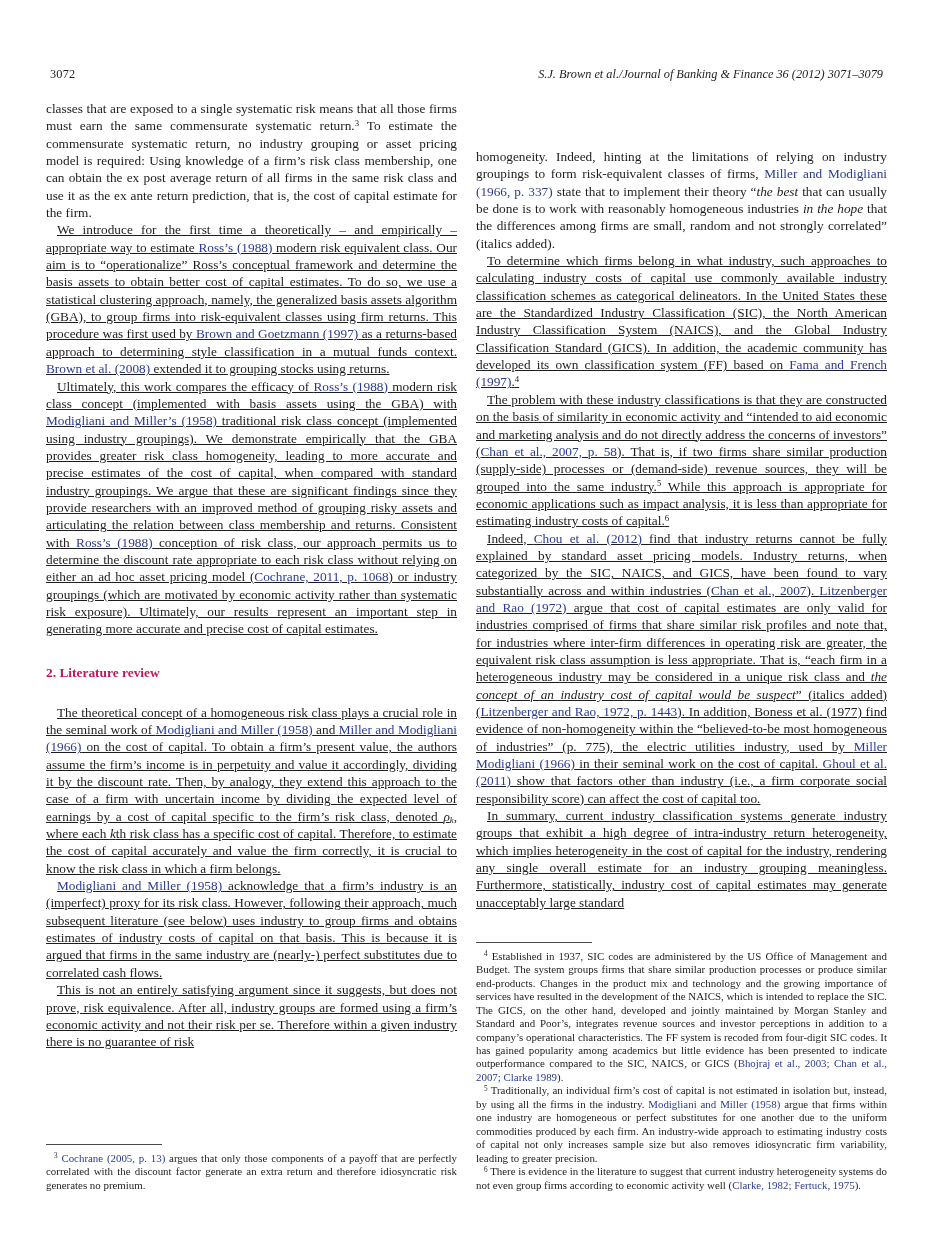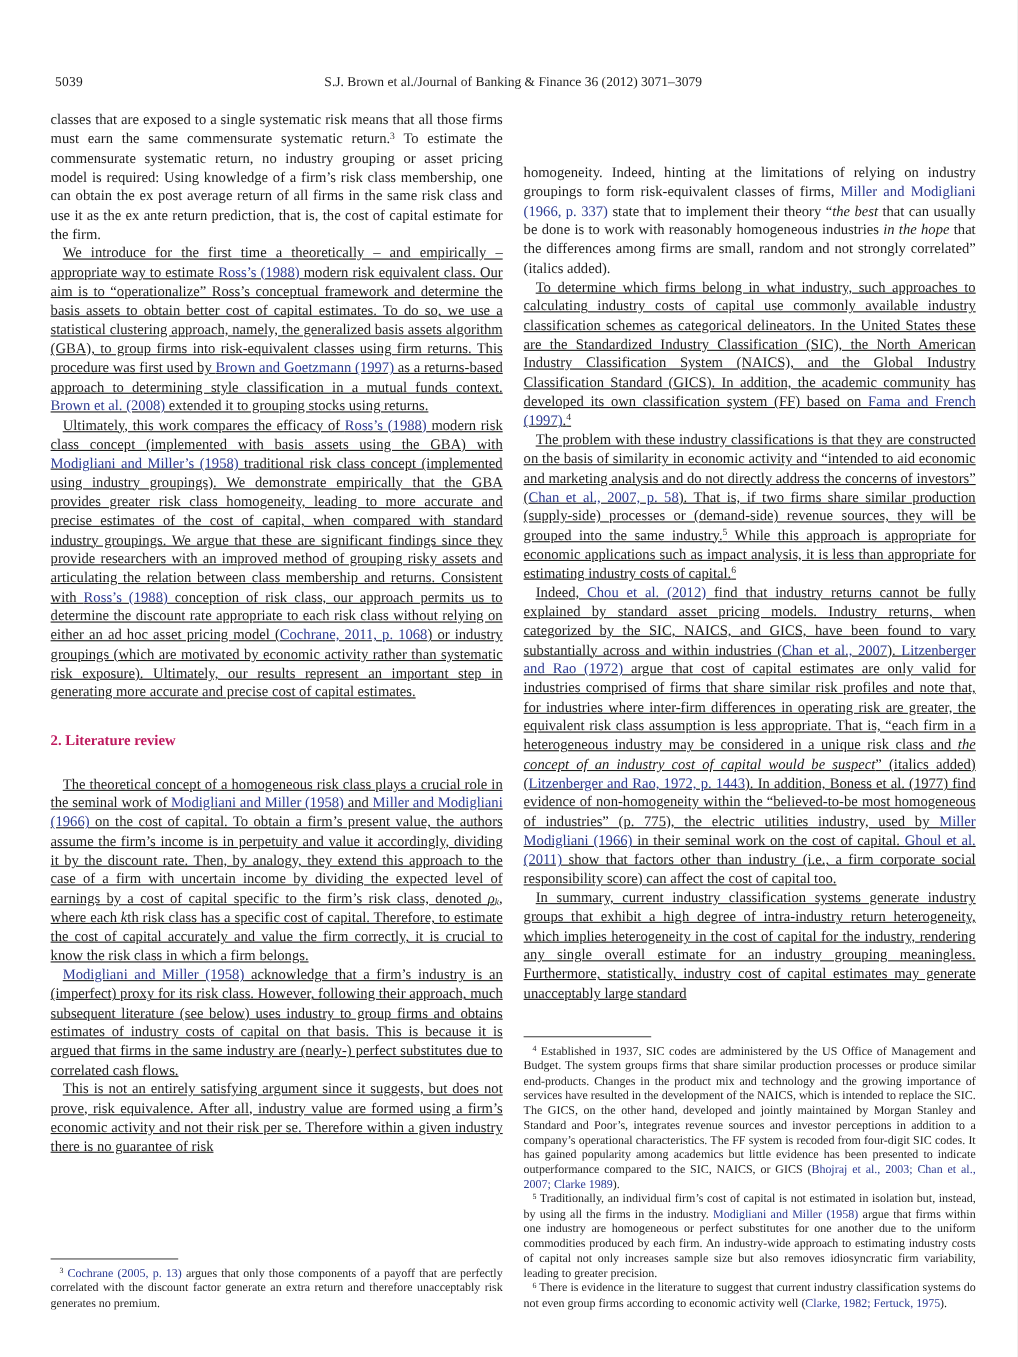--- a/index.html
+++ b/index.html
@@ -12,21 +12,21 @@
     -webkit-font-smoothing: antialiased;
   }
   .page {
     position: absolute; inset: 0;
     background: #ffffff;
     overflow: hidden;
   }
   
   .running-head { position: absolute; top: 67px; left: 50px; right: 42px; height: 16px; font-size: 12.3px; }
   .pageno { position: absolute; left: 0; top: 0; font-style: normal; letter-spacing: 0.2px; }
-  .headtext { display: block; text-align: center; }
+  .headtext { display: block; text-align: right; font-style: italic; }
   
   .col { position: absolute; top: 100px; bottom: 42px; width: 411px; }
   .col-left  { left: 46px; }
   .col-right { left: 476px; margin-top: 48px; }
   .body-text p {
     font-size: 13.3px; line-height: 17.35px;
     text-align: justify;
     hyphens: auto; -webkit-hyphens: auto;
   }
   .body-text p.indent { text-indent: 11px; text-decoration: underline; }
@@ -48,53 +48,53 @@
   sup { font-size: 66%; line-height: 0; vertical-align: baseline; position: relative; top: -0.48em; }
   sub { font-size: 66%; line-height: 0; vertical-align: baseline; position: relative; top: 0.25em; }
   i { font-style: italic; }
 </style>
 </head>
 <body style="color: rgb(29, 29, 29);">
 
 <div class="page" style="background: rgb(255, 255, 255);">
 
   <header class="running-head">
-    <span class="pageno">5039</span>
+    <span class="pageno">3072</span>
     <span class="headtext">S.J. Brown et al./Journal of Banking &amp; Finance 36 (2012) 3071–3079</span>
   </header>
 
   <section class="col col-left">
     <div class="body-text">
         <p class=""><span>classes that are exposed to a single systematic risk means that all those firms must earn the same commensurate systematic return.</span><sup>3</sup><span> To estimate the commensurate systematic return, no industry grouping or asset pricing model is required: Using knowledge of a firm’s risk class membership, one can obtain the ex post average return of all firms in the same risk class and use it as the ex ante return prediction, that is, the cost of capital estimate for the firm.</span></p>
         <p class="indent"><span>We introduce for the first time a theoretically – and empirically – appropriate way to estimate </span><a class="cite-link">Ross’s (1988)</a><span> modern risk equivalent class. Our aim is to “operationalize” Ross’s conceptual framework and determine the basis assets to obtain better cost of capital estimates. To do so, we use a statistical clustering approach, namely, the generalized basis assets algorithm (GBA), to group firms into risk-equivalent classes using firm returns. This procedure was first used by </span><a class="cite-link">Brown and Goetzmann (1997)</a><span> as a returns-based approach to determining style classification in a mutual funds context. </span><a class="cite-link">Brown et al. (2008)</a><span> extended it to grouping stocks using returns.</span></p>
         <p class="indent"><span>Ultimately, this work compares the efficacy of </span><a class="cite-link">Ross’s (1988)</a><span> modern risk class concept (implemented with basis assets using the GBA) with </span><a class="cite-link">Modigliani and Miller’s (1958)</a><span> traditional risk class concept (implemented using industry groupings). We demonstrate empirically that the GBA provides greater risk class homogeneity, leading to more accurate and precise estimates of the cost of capital, when compared with standard industry groupings. We argue that these are significant findings since they provide researchers with an improved method of grouping risky assets and articulating the relation between class membership and returns. Consistent with </span><a class="cite-link">Ross’s (1988)</a><span> conception of risk class, our approach permits us to determine the discount rate appropriate to each risk class without relying on either an ad hoc asset pricing model (</span><a class="cite-link">Cochrane, 2011, p. 1068</a><span>) or industry groupings (which are motivated by economic activity rather than systematic risk exposure). Ultimately, our results represent an important step in generating more accurate and precise cost of capital estimates.</span></p>
         <h2 class="section-heading">2. Literature review</h2>
         <p class="indent"><span>The theoretical concept of a homogeneous risk class plays a crucial role in the seminal work of </span><a class="cite-link">Modigliani and Miller (1958)</a><span> and </span><a class="cite-link">Miller and Modigliani (1966)</a><span> on the cost of capital. To obtain a firm’s present value, the authors assume the firm’s income is in perpetuity and value it accordingly, dividing it by the discount rate. Then, by analogy, they extend this approach to the case of a firm with uncertain income by dividing the expected level of earnings by a cost of capital specific to the firm’s risk class, denoted </span><i>ρ</i><sub style="font-style: italic;">k</sub><span>, where each </span><i>k</i><span>th risk class has a specific cost of capital. Therefore, to estimate the cost of capital accurately and value the firm correctly, it is crucial to know the risk class in which a firm belongs.</span></p>
         <p class="indent"><a class="cite-link">Modigliani and Miller (1958)</a><span> acknowledge that a firm’s industry is an (imperfect) proxy for its risk class. However, following their approach, much subsequent literature (see below) uses industry to group firms and obtains estimates of industry costs of capital on that basis. This is because it is argued that firms in the same industry are (nearly-) perfect substitutes due to correlated cash flows.</span></p>
-        <p class="indent"><span>This is not an entirely satisfying argument since it suggests, but does not prove, risk equivalence. After all, industry value are formed using a firm’s economic activity and not their risk per se. Therefore within a given industry there is no guarantee of risk</span></p>
+        <p class="indent"><span>This is not an entirely satisfying argument since it suggests, but does not prove, risk equivalence. After all, industry groups are formed using a firm’s economic activity and not their risk per se. Therefore within a given industry there is no guarantee of risk</span></p>
       </div>
     <div class="footnotes">
       <div class="fn-rule"></div>
       <div>
-          <p class=""><sup>3</sup><span> </span><a class="cite-link">Cochrane (2005, p. 13)</a><span> argues that only those components of a payoff that are perfectly correlated with the discount factor generate an extra return and therefore unacceptably risk generates no premium.</span></p>
+          <p class=""><sup>3</sup><span> </span><a class="cite-link">Cochrane (2005, p. 13)</a><span> argues that only those components of a payoff that are perfectly correlated with the discount factor generate an extra return and therefore idiosyncratic risk generates no premium.</span></p>
         </div>
     </div>
   </section>
 
   <section class="col col-right">
     <div class="body-text">
         <p class=""><span>homogeneity. Indeed, hinting at the limitations of relying on industry groupings to form risk-equivalent classes of firms, </span><a class="cite-link">Miller and Modigliani (1966, p. 337)</a><span> state that to implement their theory “</span><i>the best</i><span> that can usually be done is to work with reasonably homogeneous industries </span><i>in the hope</i><span> that the differences among firms are small, random and not strongly correlated” (italics added).</span></p>
         <p class="indent"><span>To determine which firms belong in what industry, such approaches to calculating industry costs of capital use commonly available industry classification schemes as categorical delineators. In the United States these are the Standardized Industry Classification (SIC), the North American Industry Classification System (NAICS), and the Global Industry Classification Standard (GICS). In addition, the academic community has developed its own classification system (FF) based on </span><a class="cite-link">Fama and French (1997)</a><span>.</span><sup>4</sup></p>
         <p class="indent"><span>The problem with these industry classifications is that they are constructed on the basis of similarity in economic activity and “intended to aid economic and marketing analysis and do not directly address the concerns of investors” (</span><a class="cite-link">Chan et al., 2007, p. 58</a><span>). That is, if two firms share similar production (supply-side) processes or (demand-side) revenue sources, they will be grouped into the same industry.</span><sup>5</sup><span> While this approach is appropriate for economic applications such as impact analysis, it is less than appropriate for estimating industry costs of capital.</span><sup>6</sup></p>
         <p class="indent"><span>Indeed, </span><a class="cite-link">Chou et al. (2012)</a><span> find that industry returns cannot be fully explained by standard asset pricing models. Industry returns, when categorized by the SIC, NAICS, and GICS, have been found to vary substantially across and within industries (</span><a class="cite-link">Chan et al., 2007</a><span>). </span><a class="cite-link">Litzenberger and Rao (1972)</a><span> argue that cost of capital estimates are only valid for industries comprised of firms that share similar risk profiles and note that, for industries where inter-firm differences in operating risk are greater, the equivalent risk class assumption is less appropriate. That is, “each firm in a heterogeneous industry may be considered in a unique risk class and </span><i>the concept of an industry cost of capital would be suspect</i><span>” (italics added) (</span><a class="cite-link">Litzenberger and Rao, 1972, p. 1443</a><span>). In addition, Boness et al. (1977) find evidence of non-homogeneity within the “believed-to-be most homogeneous of industries” (p. 775), the electric utilities industry, used by </span><a class="cite-link">Miller Modigliani (1966)</a><span> in their seminal work on the cost of capital. </span><a class="cite-link">Ghoul et al. (2011)</a><span> show that factors other than industry (i.e., a firm corporate social responsibility score) can affect the cost of capital too.</span></p>
         <p class="indent"><span>In summary, current industry classification systems generate industry groups that exhibit a high degree of intra-industry return heterogeneity, which implies heterogeneity in the cost of capital for the industry, rendering any single overall estimate for an industry grouping meaningless. Furthermore, statistically, industry cost of capital estimates may generate unacceptably large standard</span></p>
       </div>
     <div class="footnotes">
       <div class="fn-rule"></div>
       <div>
           <p class=""><sup>4</sup><span> Established in 1937, SIC codes are administered by the US Office of Management and Budget. The system groups firms that share similar production processes or produce similar end-products. Changes in the product mix and technology and the growing importance of services have resulted in the development of the NAICS, which is intended to replace the SIC. The GICS, on the other hand, developed and jointly maintained by Morgan Stanley and Standard and Poor’s, integrates revenue sources and investor perceptions in addition to a company’s operational characteristics. The FF system is recoded from four-digit SIC codes. It has gained popularity among academics but little evidence has been presented to indicate outperformance compared to the SIC, NAICS, or GICS (</span><a class="cite-link">Bhojraj et al., 2003; Chan et al., 2007; Clarke 1989</a><span>).</span></p>
           <p class=""><sup>5</sup><span> Traditionally, an individual firm’s cost of capital is not estimated in isolation but, instead, by using all the firms in the industry. </span><a class="cite-link">Modigliani and Miller (1958)</a><span> argue that firms within one industry are homogeneous or perfect substitutes for one another due to the uniform commodities produced by each firm. An industry-wide approach to estimating industry costs of capital not only increases sample size but also removes idiosyncratic firm variability, leading to greater precision.</span></p>
-          <p class=""><sup>6</sup><span> There is evidence in the literature to suggest that current industry classification systems do not even group firms according to economic activity well (</span><a class="cite-link">Clarke, 1982; Fertuck, 1975</a><span>).</span></p>
+          <p class=""><sup>6</sup><span> There is evidence in the literature to suggest that current industry heterogeneity systems do not even group firms according to economic activity well (</span><a class="cite-link">Clarke, 1982; Fertuck, 1975</a><span>).</span></p>
         </div>
     </div>
   </section>
 
 </div>
 
 </body></html>

